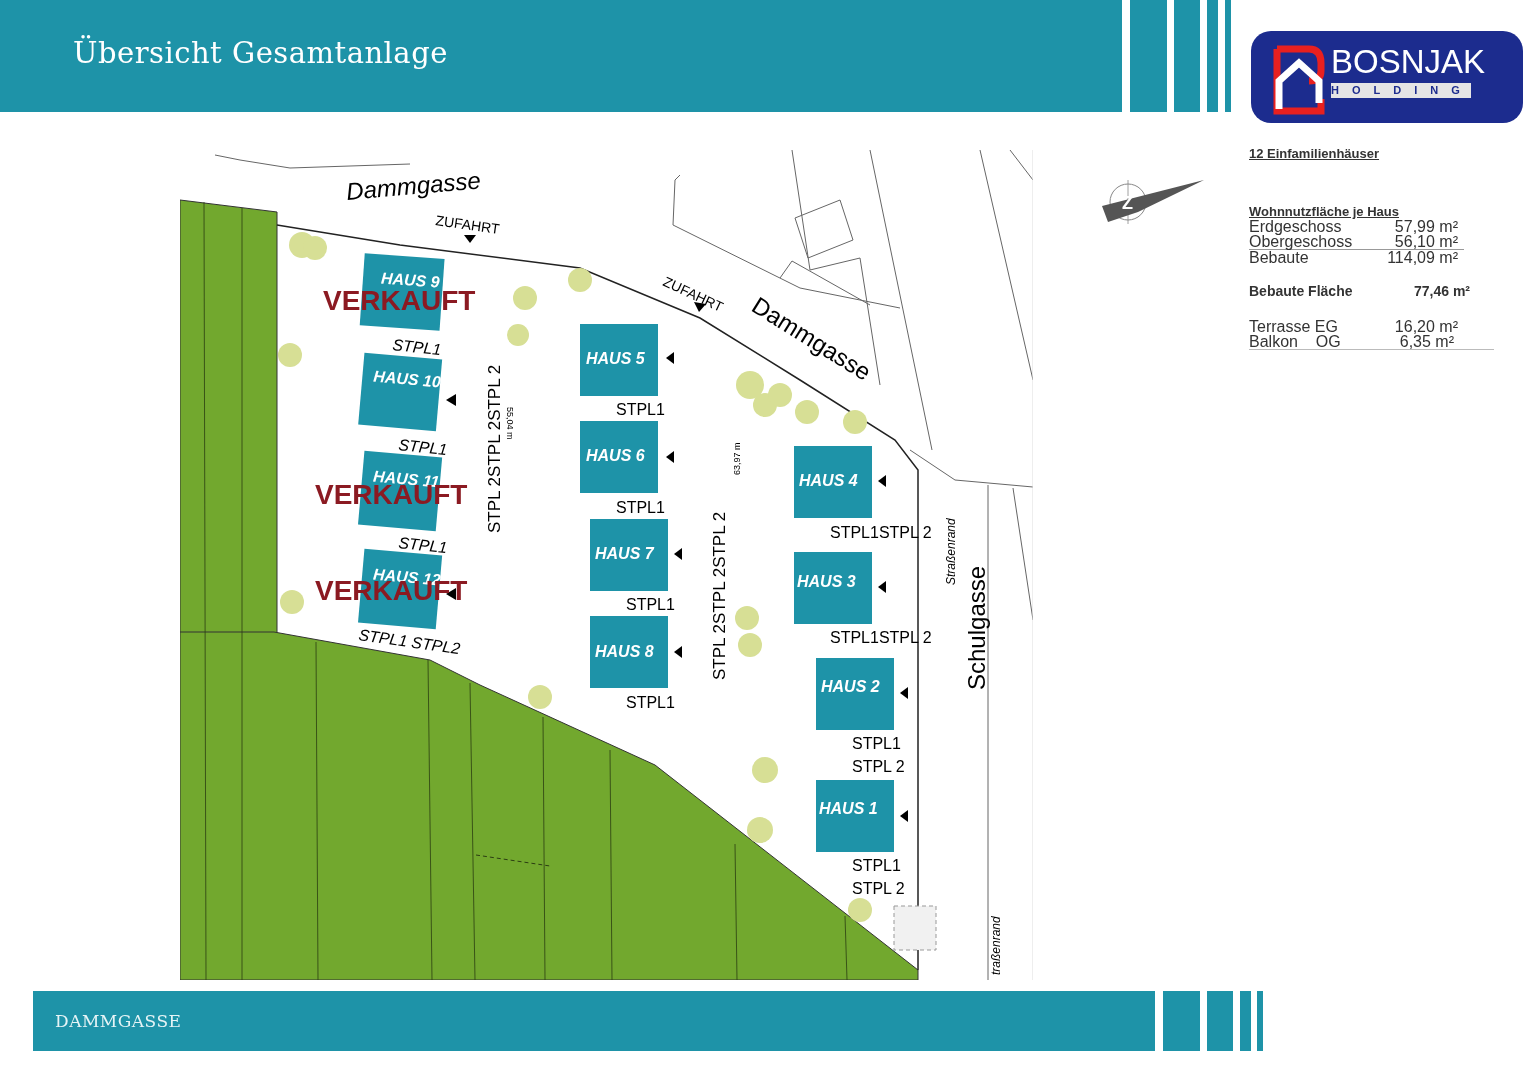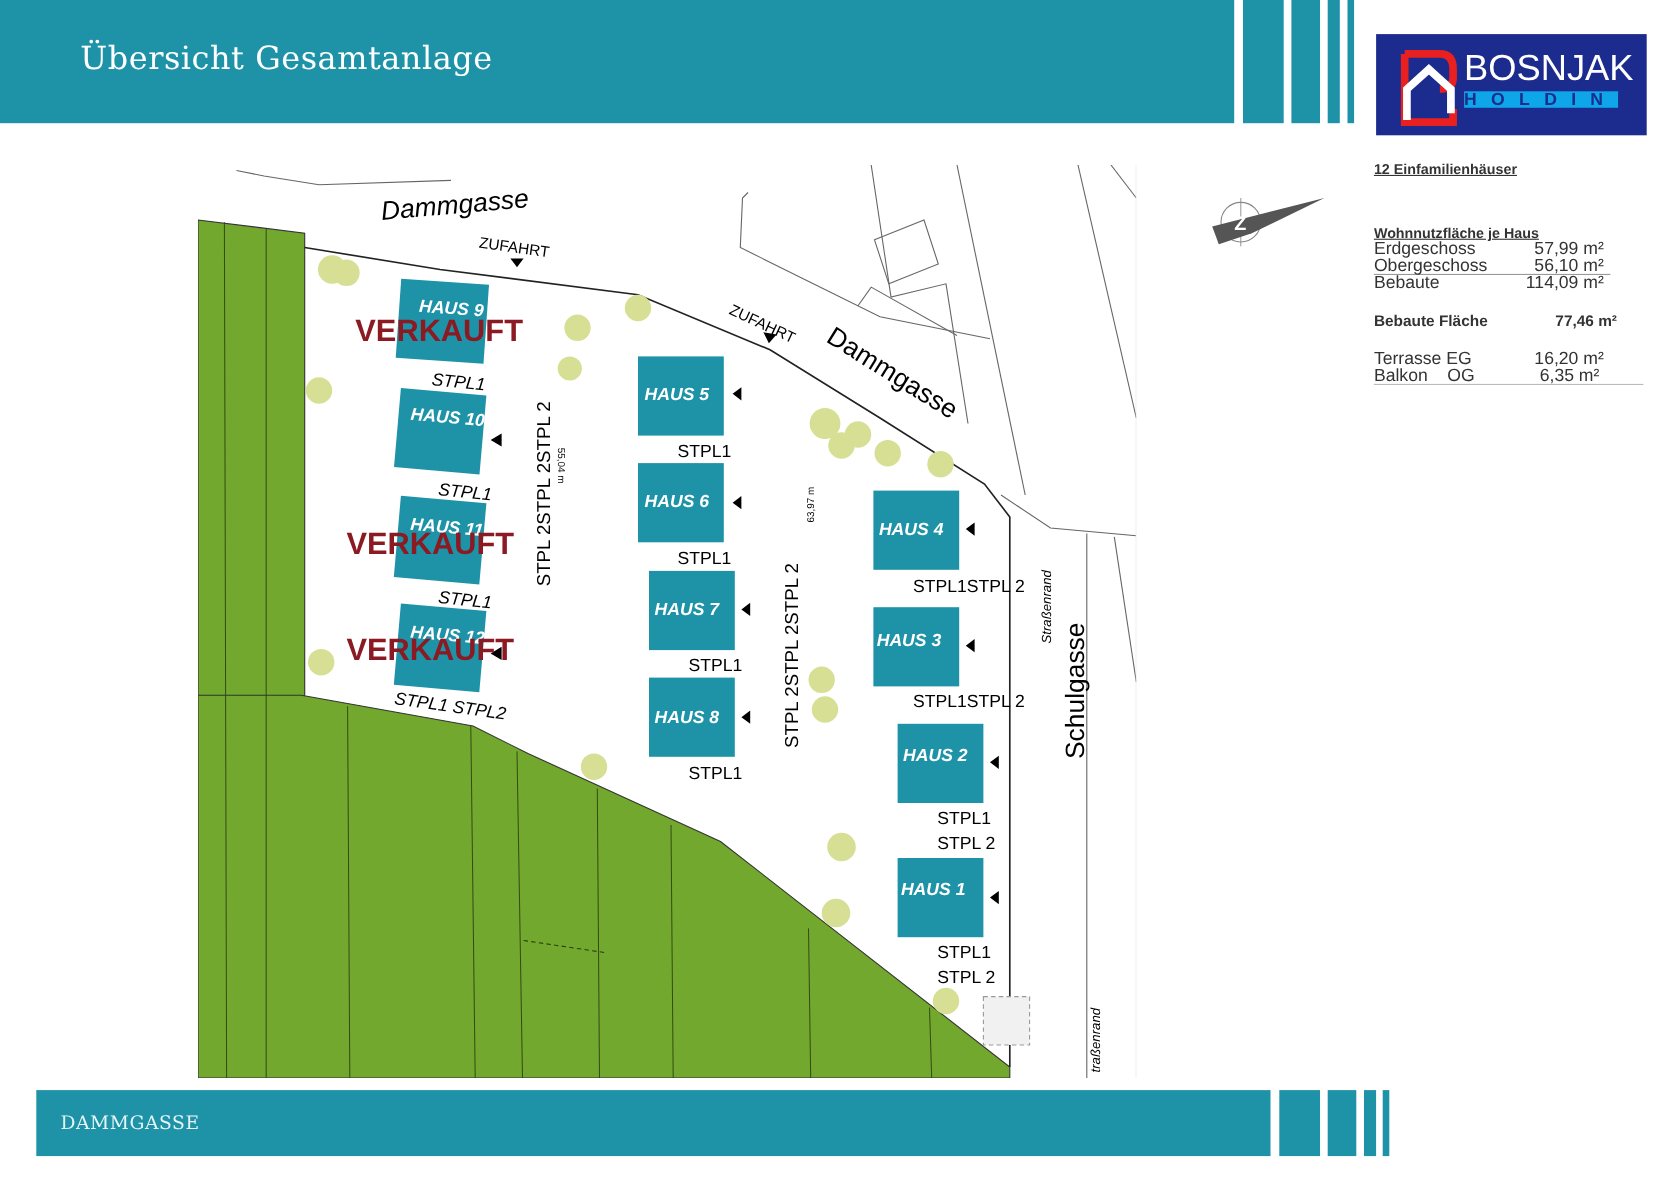--- a/index.html
+++ b/index.html
@@ -2,24 +2,24 @@
 <html><head>
 <meta charset="utf-8">
 <style>
   html, body { margin:0; padding:0; }
   body { width:1527px; height:1080px; background:#ffffff; position:relative; overflow:hidden;
          font-family:"Liberation Sans", sans-serif; }
   .header-bar { position:absolute; left:0; top:0; width:1122px; height:112px; background:#1e93a8; }
   .header-stripe { position:absolute; top:0; height:112px; background:#1e93a8; }
   .header-title { position:absolute; left:73px; top:36px; color:#ffffff; font-family:"DejaVu Serif", serif;
                   font-size:29px; letter-spacing:0.5px; }
-  .logo { position:absolute; left:1251px; top:31px; width:246px; height:92px; background:#1c2c8e; }
+  .logo { position:absolute; left:1251px; top:31px; width:272px; height:92px; background:#1c2c8e;border-radius:20px; }
   .logo-text { position:absolute; left:80px; top:12px; color:#fff; font-size:33px; letter-spacing:0px; }
-  .logo-sub { position:absolute; left:80px; top:52px; width:140px; height:15px; background:#0ea5e9;
-              color:#1c2c8e; font-size:16px; font-weight:bold; letter-spacing:13px; text-align:center; line-height:15px; }
+  .logo-sub { position:absolute; left:80px; top:52px; width:140px; height:15px; background:#e5e5e5;
+              color:#1c2c8e; font-size:11px; font-weight:bold; letter-spacing:13px; text-align:center; line-height:15px; }
   .footer-bar { position:absolute; left:33px; top:991px; width:1122px; height:60px; background:#1e93a8; }
   .footer-stripe { position:absolute; top:991px; height:60px; background:#1e93a8; }
   .footer-title { position:absolute; left:55px; top:1011px; color:#e6f4f6; font-family:"DejaVu Serif", serif;
                   font-size:17px; letter-spacing:0.5px; }
   .info { position:absolute; left:1249px; top:146px; width:245px; color:#333; font-size:11px; }
   .info .h { font-weight:bold; text-decoration:underline; font-size:13px; color:#333; }
   .info .row { display:flex; justify-content:space-between; font-size:16px; line-height:15px; padding-right:36px; }
   .info .big { display:flex; justify-content:space-between; font-size:14px; font-weight:bold; padding-right:24px; }
   .plan { position:absolute; left:180px; top:150px; width:853px; height:830px; }
   .plan svg text { font-family:"Liberation Sans", sans-serif; }

